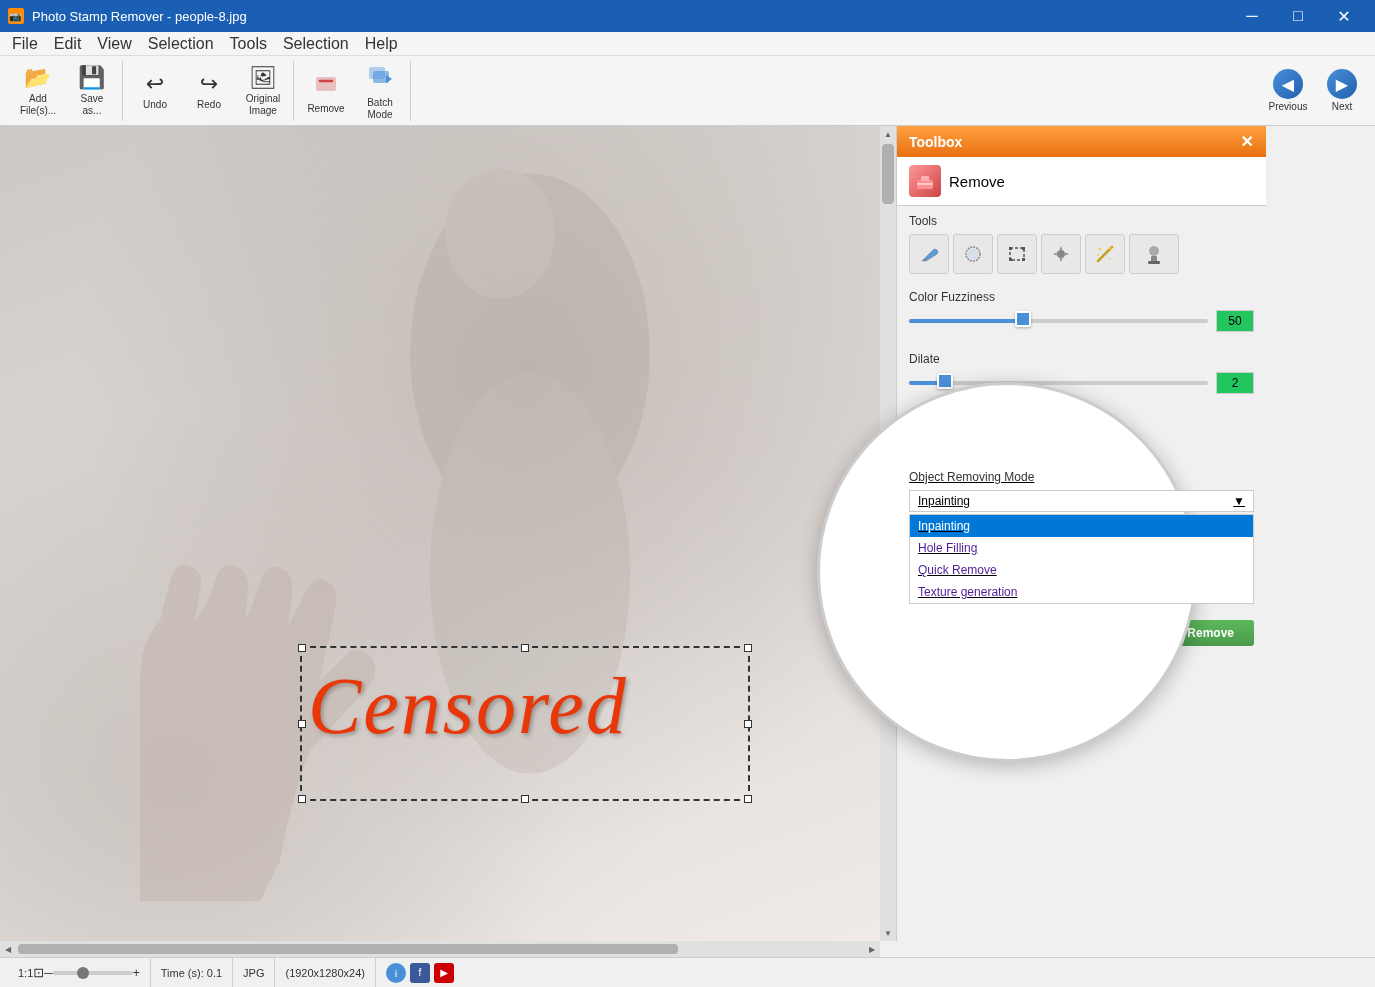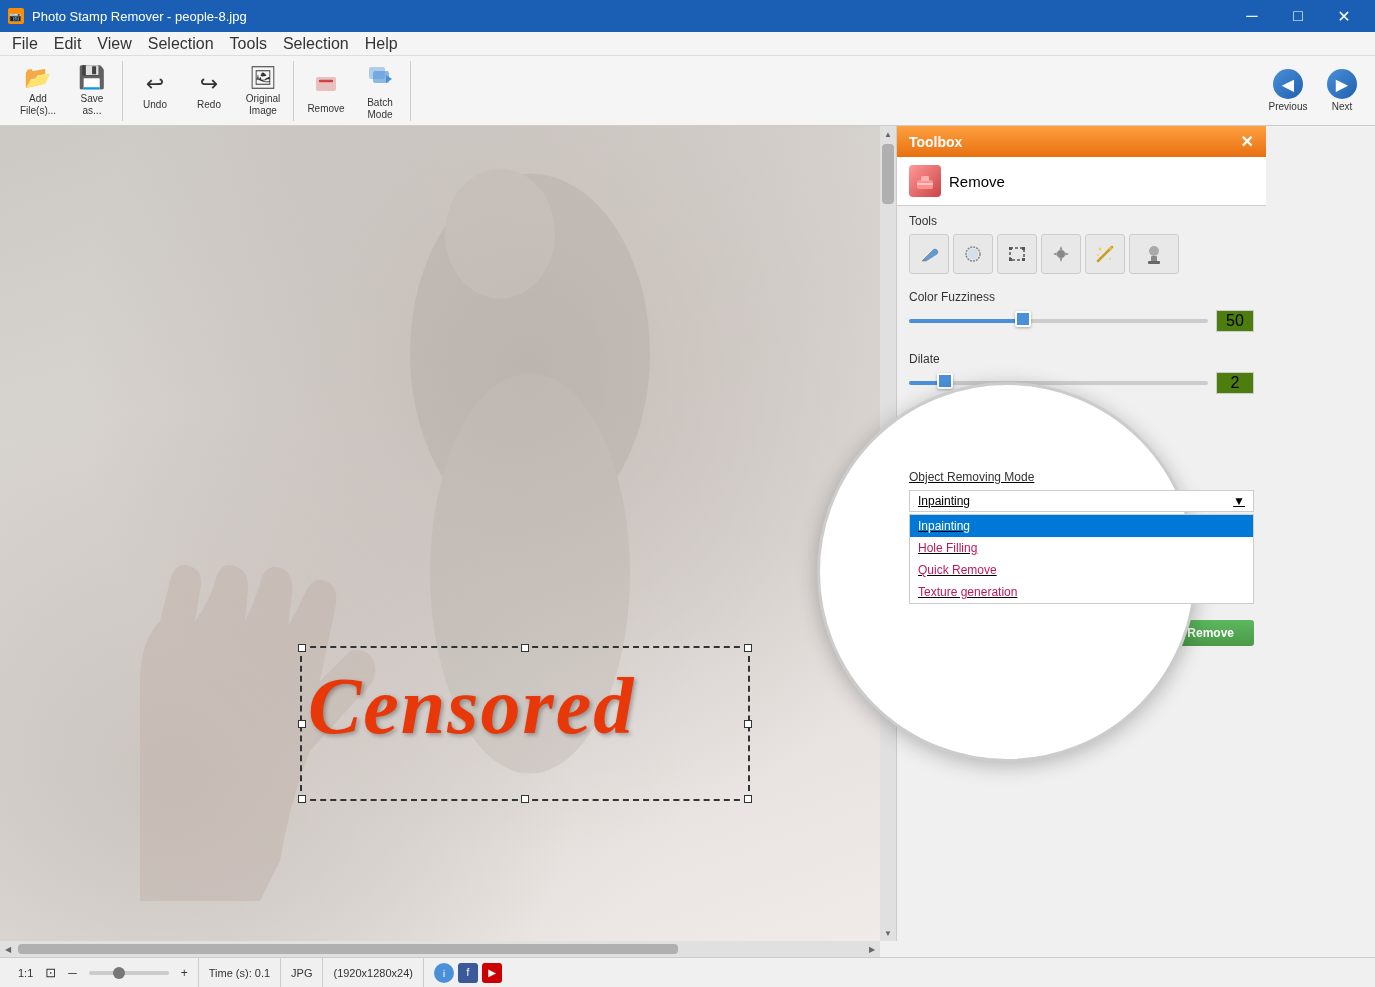--- a/index.html
+++ b/index.html
@@ -147,21 +147,21 @@
     .sh-br { bottom: -4px; right: -4px; }
 
     
     .censored-text {
       position: absolute;
       left: 308px;
       top: 535px;
       font-family: 'Times New Roman', serif;
       font-size: 80px;
       font-style: italic;
-      font-weight: bold;
+      font-weight: normal;
       color: #e8380a;
       text-shadow: 2px 2px 4px rgba(0,0,0,0.3);
       letter-spacing: 2px;
     }
 
     
     .scroll-v {
       width: 16px;
       background: #e0e0e0;
       display: flex;
@@ -290,23 +290,23 @@
       border: 2px solid white;
       border-radius: 2px;
       box-shadow: 0 1px 3px rgba(0,0,0,0.3);
       cursor: pointer;
       transform: translateX(-50%);
     }
     .slider-value {
       width: 38px;
       height: 22px;
       border: 1px solid #ccc;
-      background: #4d7c0f;
+      background: #22c55e;
       text-align: center;
-      font-size: 16px;
+      font-size: 12px;
       display: flex;
       align-items: center;
       justify-content: center;
     }
 
     
     .clear-sel-btn {
       background: #e8e8e8;
       border: 1px solid #ccc;
       border-radius: 3px;
@@ -359,21 +359,21 @@
       margin-bottom: 2px;
     }
     .dropdown-list {
       border: 1px solid #ccc;
       background: white;
       font-size: 12px;
     }
     .dropdown-item {
       padding: 4px 8px;
       cursor: pointer;
-      color: #be185d;
+      color: #4c1d95;
     }
     .dropdown-item.selected { background: #0078d7; color: white; }
 
     
     .remove-btn {
       background: linear-gradient(180deg, #5cb85c, #4a9a4a);
       color: white;
       border: none;
       border-radius: 3px;
       padding: 6px 20px;
@@ -394,21 +394,21 @@
       color: #333;
       gap: 0;
     }
     .status-item {
       padding: 0 10px;
       border-right: 1px solid #ccc;
       height: 100%;
       display: flex;
       align-items: center;
     }
-    .status-zoom { display: flex; align-items: center; gap: 12px; }
+    .status-zoom { display: flex; align-items: center; gap: 0; }
 
     
     .social-icons { display: flex; gap: 4px; align-items: center; }
     .social-icon {
       width: 20px;
       height: 20px;
       border-radius: 3px;
       display: flex;
       align-items: center;
       justify-content: center;

